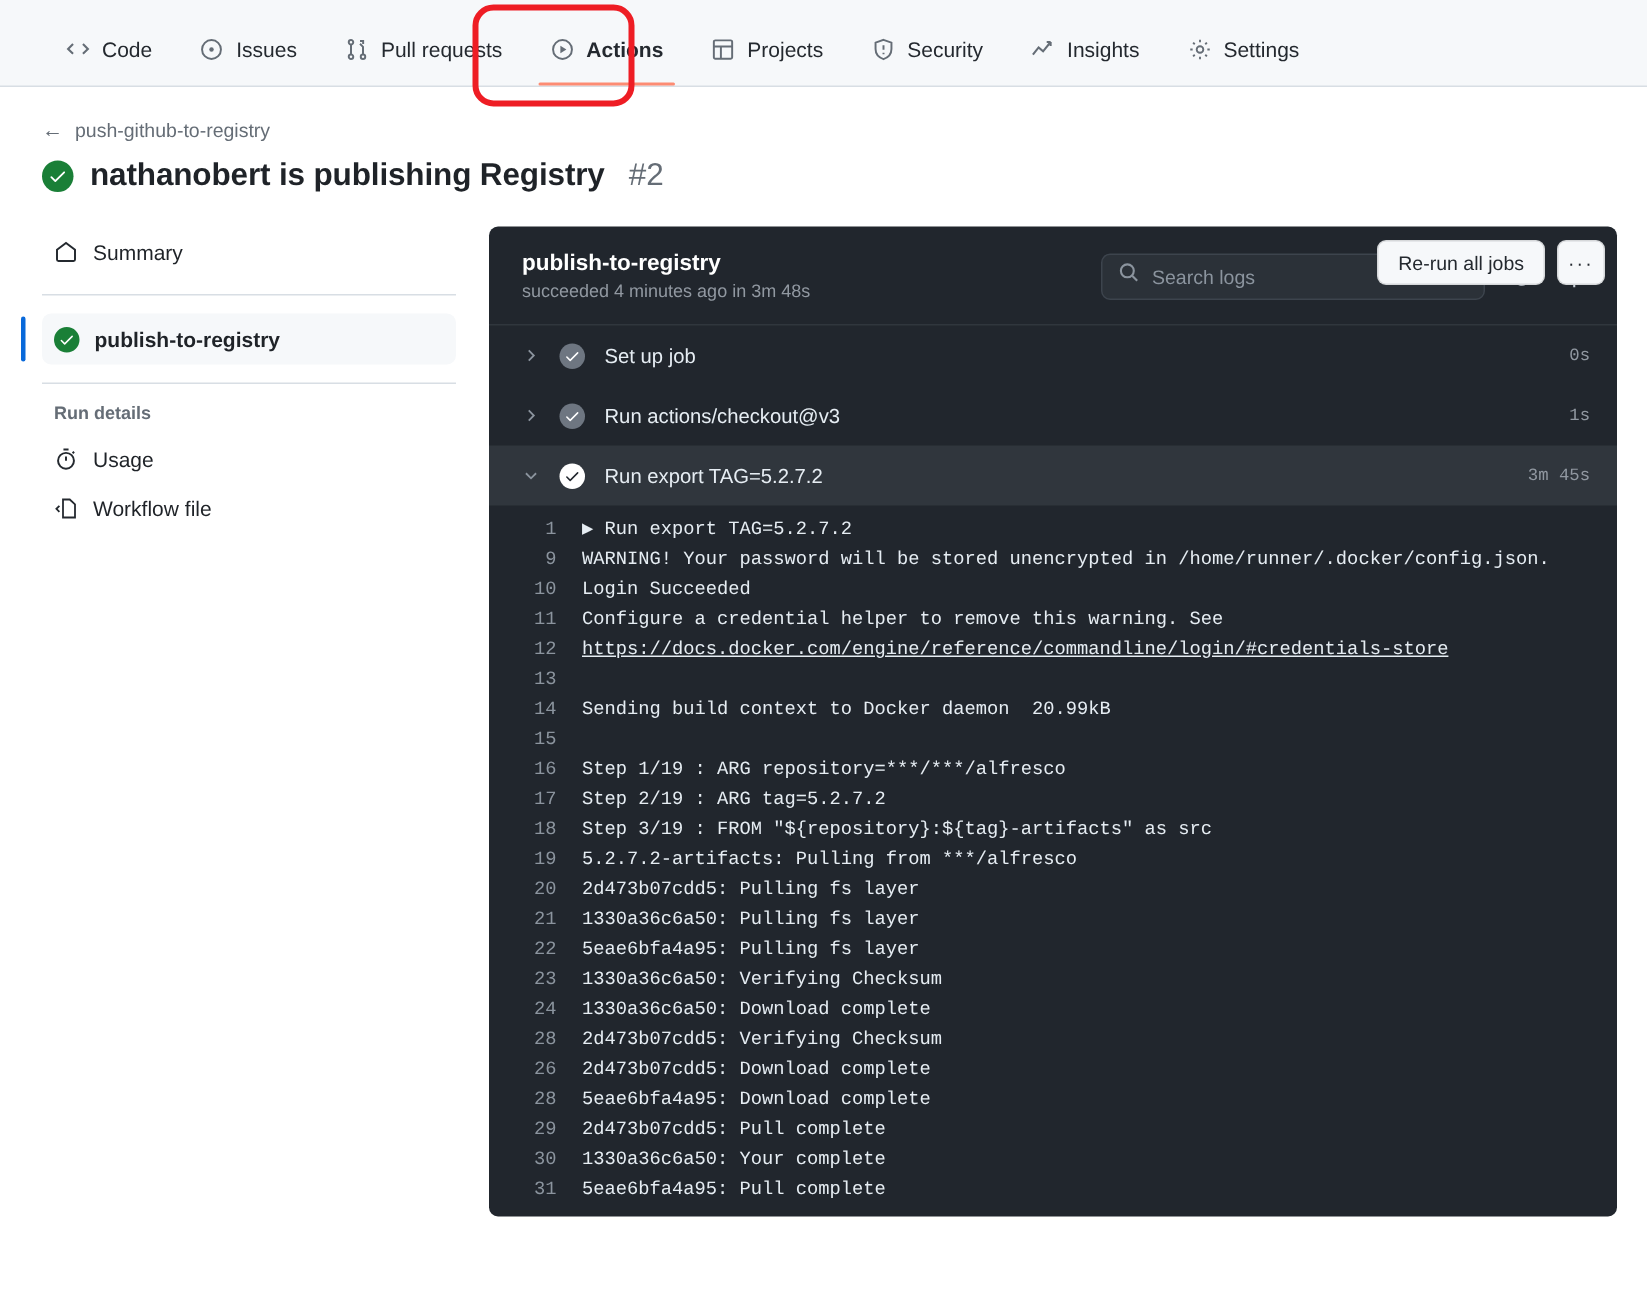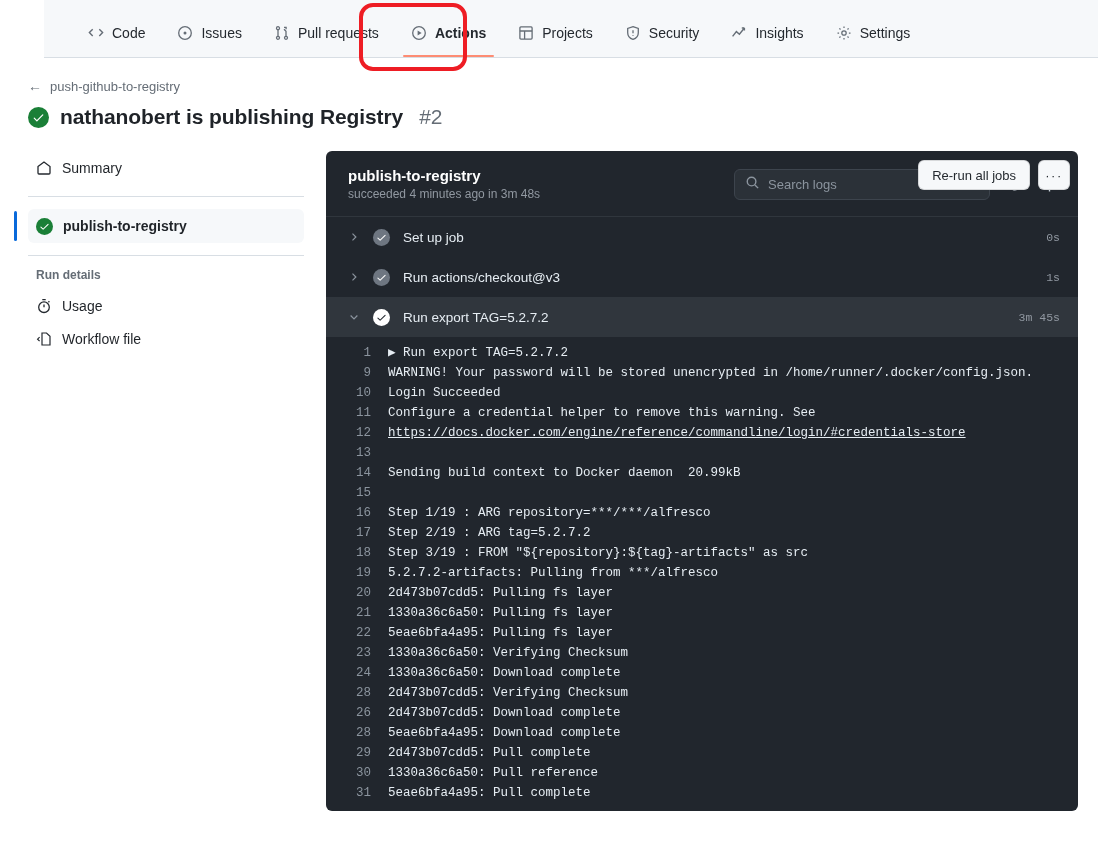--- a/index.html
+++ b/index.html
@@ -12,21 +12,20 @@
 
   
   .repo-nav {
     position: relative;
     height: 58px;
     background: #f6f8fa;
     border-bottom: 1px solid #d8dee4;
     display: flex;
     align-items: flex-end;
     padding-left: 28px;
-    margin-left: 44px;
   }
   .nav-item {
     display: flex;
     align-items: center;
     gap: 8px;
     height: 48px;
     padding: 0 16px;
     font-size: 14px;
     color: #24292f;
     cursor: pointer;
@@ -442,17 +441,17 @@
         <div class="log-line"><span class="ln">19</span><span class="lt">5.2.7.2-artifacts: Pulling from ***/alfresco</span></div>
         <div class="log-line"><span class="ln">20</span><span class="lt">2d473b07cdd5: Pulling fs layer</span></div>
         <div class="log-line"><span class="ln">21</span><span class="lt">1330a36c6a50: Pulling fs layer</span></div>
         <div class="log-line"><span class="ln">22</span><span class="lt">5eae6bfa4a95: Pulling fs layer</span></div>
         <div class="log-line"><span class="ln">23</span><span class="lt">1330a36c6a50: Verifying Checksum</span></div>
         <div class="log-line"><span class="ln">24</span><span class="lt">1330a36c6a50: Download complete</span></div>
         <div class="log-line"><span class="ln">28</span><span class="lt">2d473b07cdd5: Verifying Checksum</span></div>
         <div class="log-line"><span class="ln">26</span><span class="lt">2d473b07cdd5: Download complete</span></div>
         <div class="log-line"><span class="ln">28</span><span class="lt">5eae6bfa4a95: Download complete</span></div>
         <div class="log-line"><span class="ln">29</span><span class="lt">2d473b07cdd5: Pull complete</span></div>
-        <div class="log-line"><span class="ln">30</span><span class="lt">1330a36c6a50: Pull reference</span></div>
+        <div class="log-line"><span class="ln">30</span><span class="lt">1330a36c6a50: Your complete</span></div>
         <div class="log-line"><span class="ln">31</span><span class="lt">5eae6bfa4a95: Pull complete</span></div>
       </div>
   </div>
 </div>
 
 </body></html>

